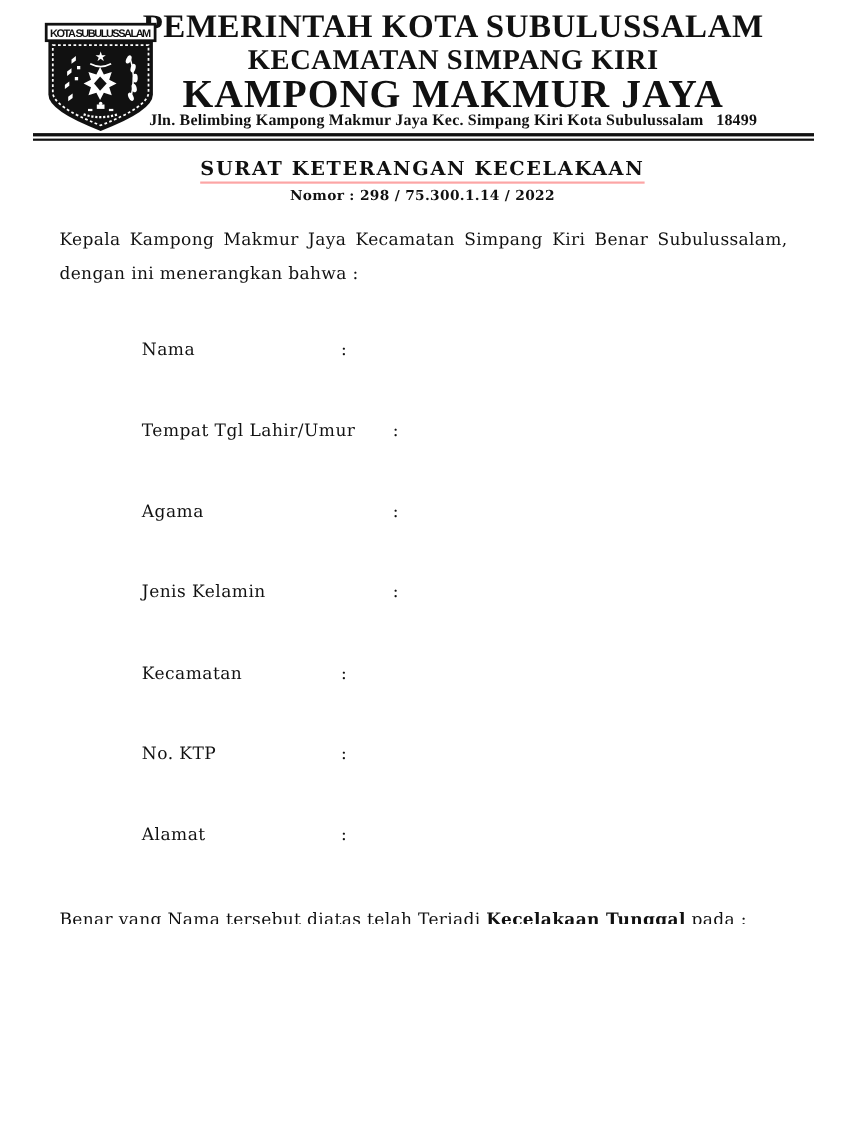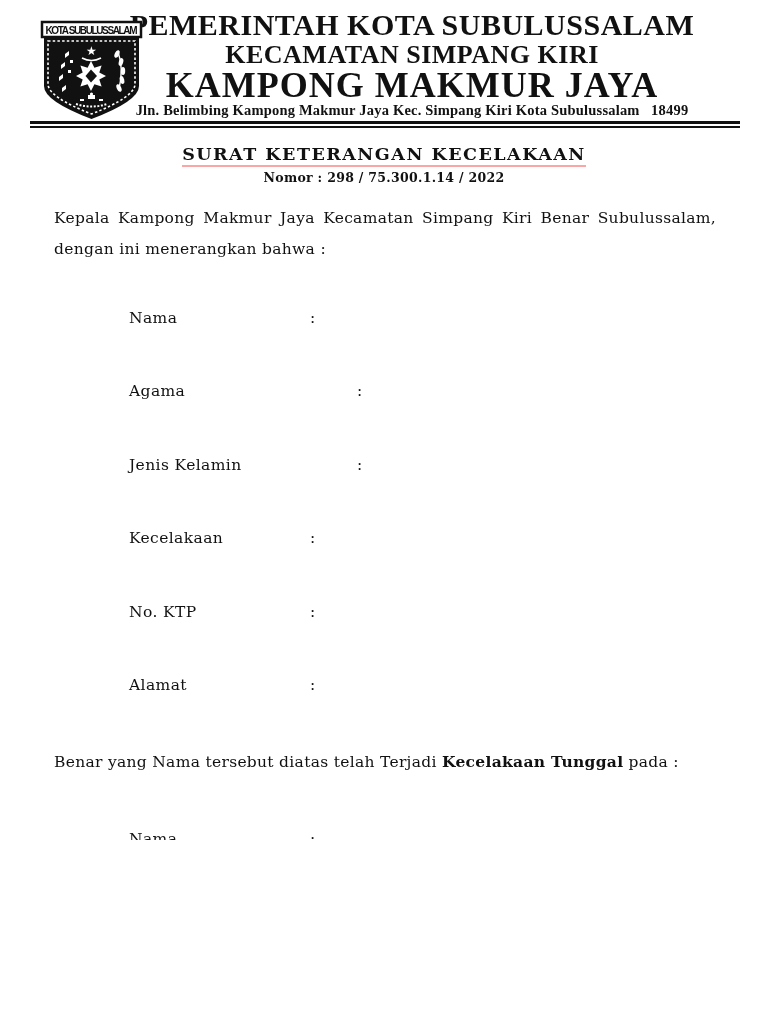--- a/index.html
+++ b/index.html
@@ -123,27 +123,30 @@
   </div>
   <div class="doc-nomor">Nomor : 298 / 75.300.1.14 / 2022</div>
 
   <p class="para">Kepala Kampong Makmur Jaya Kecamatan Simpang Kiri Benar Subulussalam, dengan ini menerangkan bahwa :</p>
 
   <div class="fields fields-person">
     <div class="field-row w181">
       <span class="flabel">Nama</span><span class="fcolon">:</span><span class="fvalue"></span>
     </div>
     <div class="field-row w228">
+      <span class="flabel">Tempat Tgl Lahir/Umur</span><span class="fcolon">:</span><span class="fvalue"></span>
+    </div>
+    <div class="field-row w228">
       <span class="flabel">Agama</span><span class="fcolon">:</span><span class="fvalue"></span>
     </div>
     <div class="field-row w228">
       <span class="flabel">Jenis Kelamin</span><span class="fcolon">:</span><span class="fvalue"></span>
     </div>
     <div class="field-row w181">
-      <span class="flabel">Kecelakaan</span><span class="fcolon">:</span><span class="fvalue"></span>
+      <span class="flabel">Kecamatan</span><span class="fcolon">:</span><span class="fvalue"></span>
     </div>
     <div class="field-row w181">
       <span class="flabel">No. KTP</span><span class="fcolon">:</span><span class="fvalue"></span>
     </div>
     <div class="field-row w181">
       <span class="flabel">Alamat</span><span class="fcolon">:</span><span class="fvalue"></span>
     </div>
   </div>
 
   <p class="para statement statement-para"><span>Benar yang Nama tersebut diatas telah Terjadi</span> <span class="bold">Kecelakaan Tunggal</span> <span>pada :</span></p>

